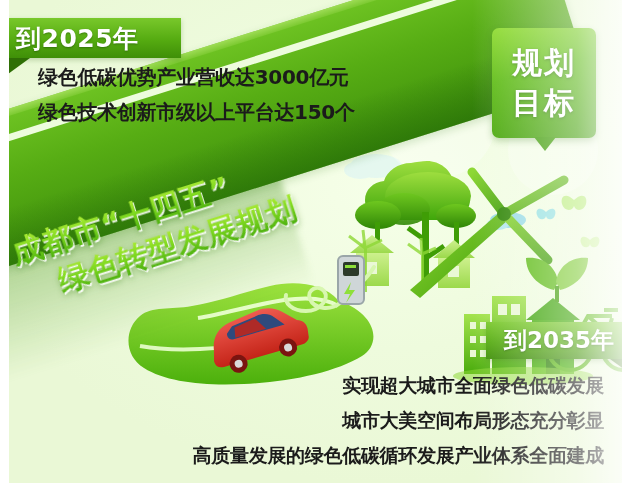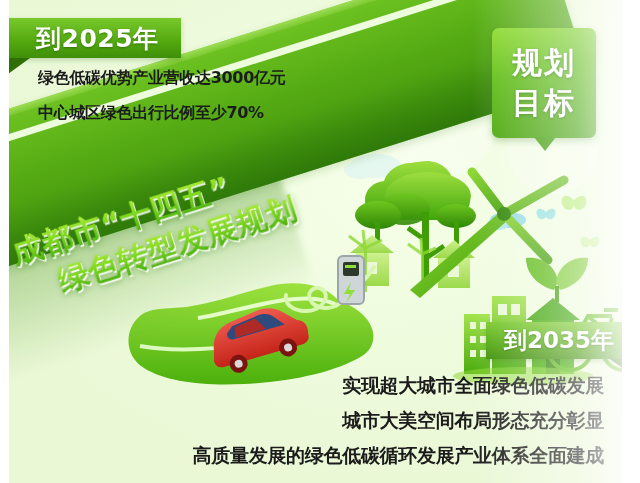--- a/index.html
+++ b/index.html
@@ -99,42 +99,42 @@
     background: linear-gradient(180deg, #79c82b 0%, #55ab11 55%, #3f8f08 100%);
     display: flex;
     align-items: center;
     box-shadow: 0 2px 5px rgba(40,100,10,.25);
   }
   .ribbon-2025 .rlabel {
     color: #ffffff;
     font-size: 25px;
     font-weight: bold;
     letter-spacing: .5px;
-    margin-left: 28px;
+    margin-left: 8px;
     text-shadow: 0 1px 2px rgba(30,80,5,.55);
     white-space: nowrap;
   }
   .ribbon-2025-fold {
     position: absolute;
     left: 0px;
     top: 58px;
     width: 0; height: 0;
     border-left: 22px solid #2f6f05;
     border-bottom: 16px solid transparent;
   }
 
   
   .list-2025 {
     position: absolute;
     left: 30px;
     top: 60px;
     width: 360px;
   }
   .list-2025 .line {
-    font-size: 16px;
+    font-size: 20px;
     font-weight: bold;
     color: #1b1b1b;
     line-height: 35px;
     white-space: nowrap;
     letter-spacing: -0.3px;
   }
 
   
   .goal-badge {
     position: absolute;
@@ -430,21 +430,21 @@
       <div class="tline t2">绿色转型发展规划</div>
     </div>
 
     <div class="ribbon-2025">
       <span class="rlabel">到2025年</span>
     </div>
     <div class="ribbon-2025-fold"></div>
 
     <div class="list-2025">
       <div class="line">绿色低碳优势产业营收达3000亿元</div>
-      <div class="line">中心城区绿色出行比例至少70%</div>
+      <div class="line">绿色技术创新市级以上平台达150个</div>
     </div>
 
     <div class="goal-badge">
       <div class="gline">规划</div>
       <div class="gline">目标</div>
     </div>
     <div class="goal-badge-tip"></div>
 
     <div class="ribbon-2035">
       <span class="rlabel">到2035年</span>

